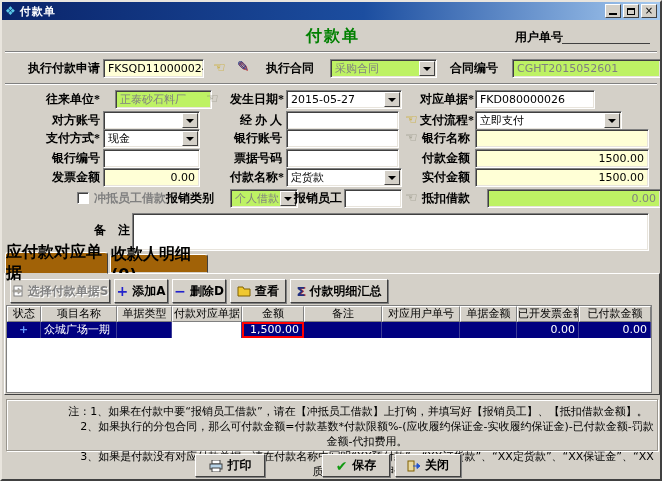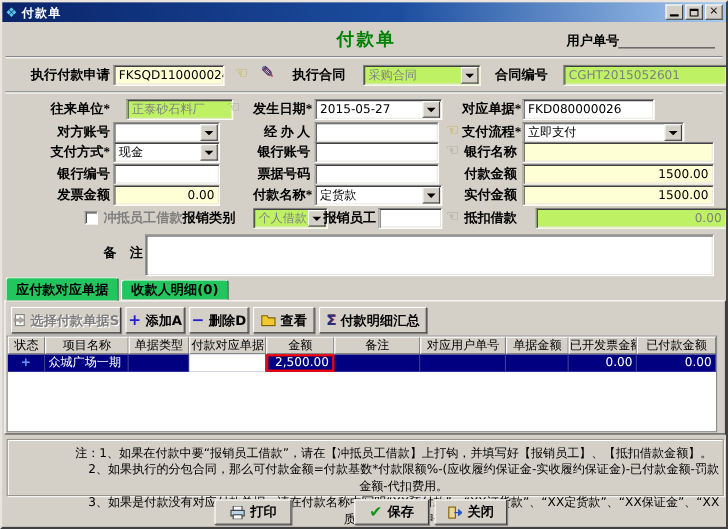--- a/index.html
+++ b/index.html
@@ -39,21 +39,21 @@
     display:flex; align-items:center; justify-content:center; }
   .combo .dd::after { content:""; width:0; height:0; border:4px solid transparent;
     border-top:4px solid #000; margin-top:4px; }
   .icn { position:absolute; font-size:14px; line-height:16px; cursor:pointer; }
   .icn.hand-y { color:#c8a000; }
   .icn.hand-g { color:#8c8c7a; }
   .icn.pen { color:#203080; text-shadow:1px 1px 0 #c03030; }
   .checkbox { position:absolute; width:12px; height:12px; background:#fff; border:1px solid;
     border-color:#808080 #fff #fff #808080; box-shadow:inset 1px 1px 0 #404040; }
   .remark-box { position:absolute; left:130px; top:211px; width:517px; height:38px; }
-  .tab { position:absolute; height:19px; top:252px; background:#22c55e; font-size:12px; font-weight:bold;
+  .tab { position:absolute; height:19px; top:252px; background:#a16207; font-size:16px; font-weight:bold;
     border:1px solid; border-color:#fff #404040 #d4d0c8 #fff; border-radius:3px 3px 0 0;
     display:flex; align-items:center; justify-content:center; }
   .tab.active { top:250px; height:22px; z-index:3; }
   .tabpanel { position:absolute; left:2px; top:271px; width:656px; height:122px;
     border:1px solid; border-color:#fff #404040 #404040 #fff; background:#d4d0c8; }
   .tool-btn { position:absolute; top:277px; height:24px; background:#d4d0c8; z-index:2;
     border:1px solid; border-color:#fff #404040 #404040 #fff; box-shadow:1px 1px 0 #808080;
     font-size:12px; font-weight:bold; display:flex; align-items:center; justify-content:center; gap:4px; cursor:pointer; }
   .tool-btn.disabled { color:#808080; text-shadow:1px 1px 0 #fff; cursor:default; }
   .tb-plus { color:#2222cc; font-size:14px; font-weight:bold; }
@@ -230,21 +230,21 @@
       <div class="gh-cell" style="width:78px">对应用户单号</div>
       <div class="gh-cell" style="width:57px">单据金额</div>
       <div class="gh-cell" style="width:62px">已开发票金额</div>
       <div class="gh-cell" style="width:72px">已付款金额</div>
     </div>
     <div class="grid-row">
       <div class="gr-cell status" style="width:34px">+</div>
       <div class="gr-cell" style="width:76px">众城广场一期</div>
       <div class="gr-cell" style="width:55px"></div>
       <div class="gr-cell white" style="width:70px"></div>
-      <div class="gr-cell amount" style="width:62px">2,500.00</div>
+      <div class="gr-cell amount" style="width:62px">1,500.00</div>
       <div class="gr-cell" style="width:78px"></div>
       <div class="gr-cell" style="width:78px"></div>
       <div class="gr-cell" style="width:57px"></div>
       <div class="gr-cell num" style="width:62px">0.00</div>
       <div class="gr-cell num" style="width:72px">0.00</div>
     </div>
   </div>
 
   <div class="notes">
     <div class="l1">注：1、如果在付款中要“报销员工借款”，请在【冲抵员工借款】上打钩，并填写好【报销员工】、【抵扣借款金额】。</div>

